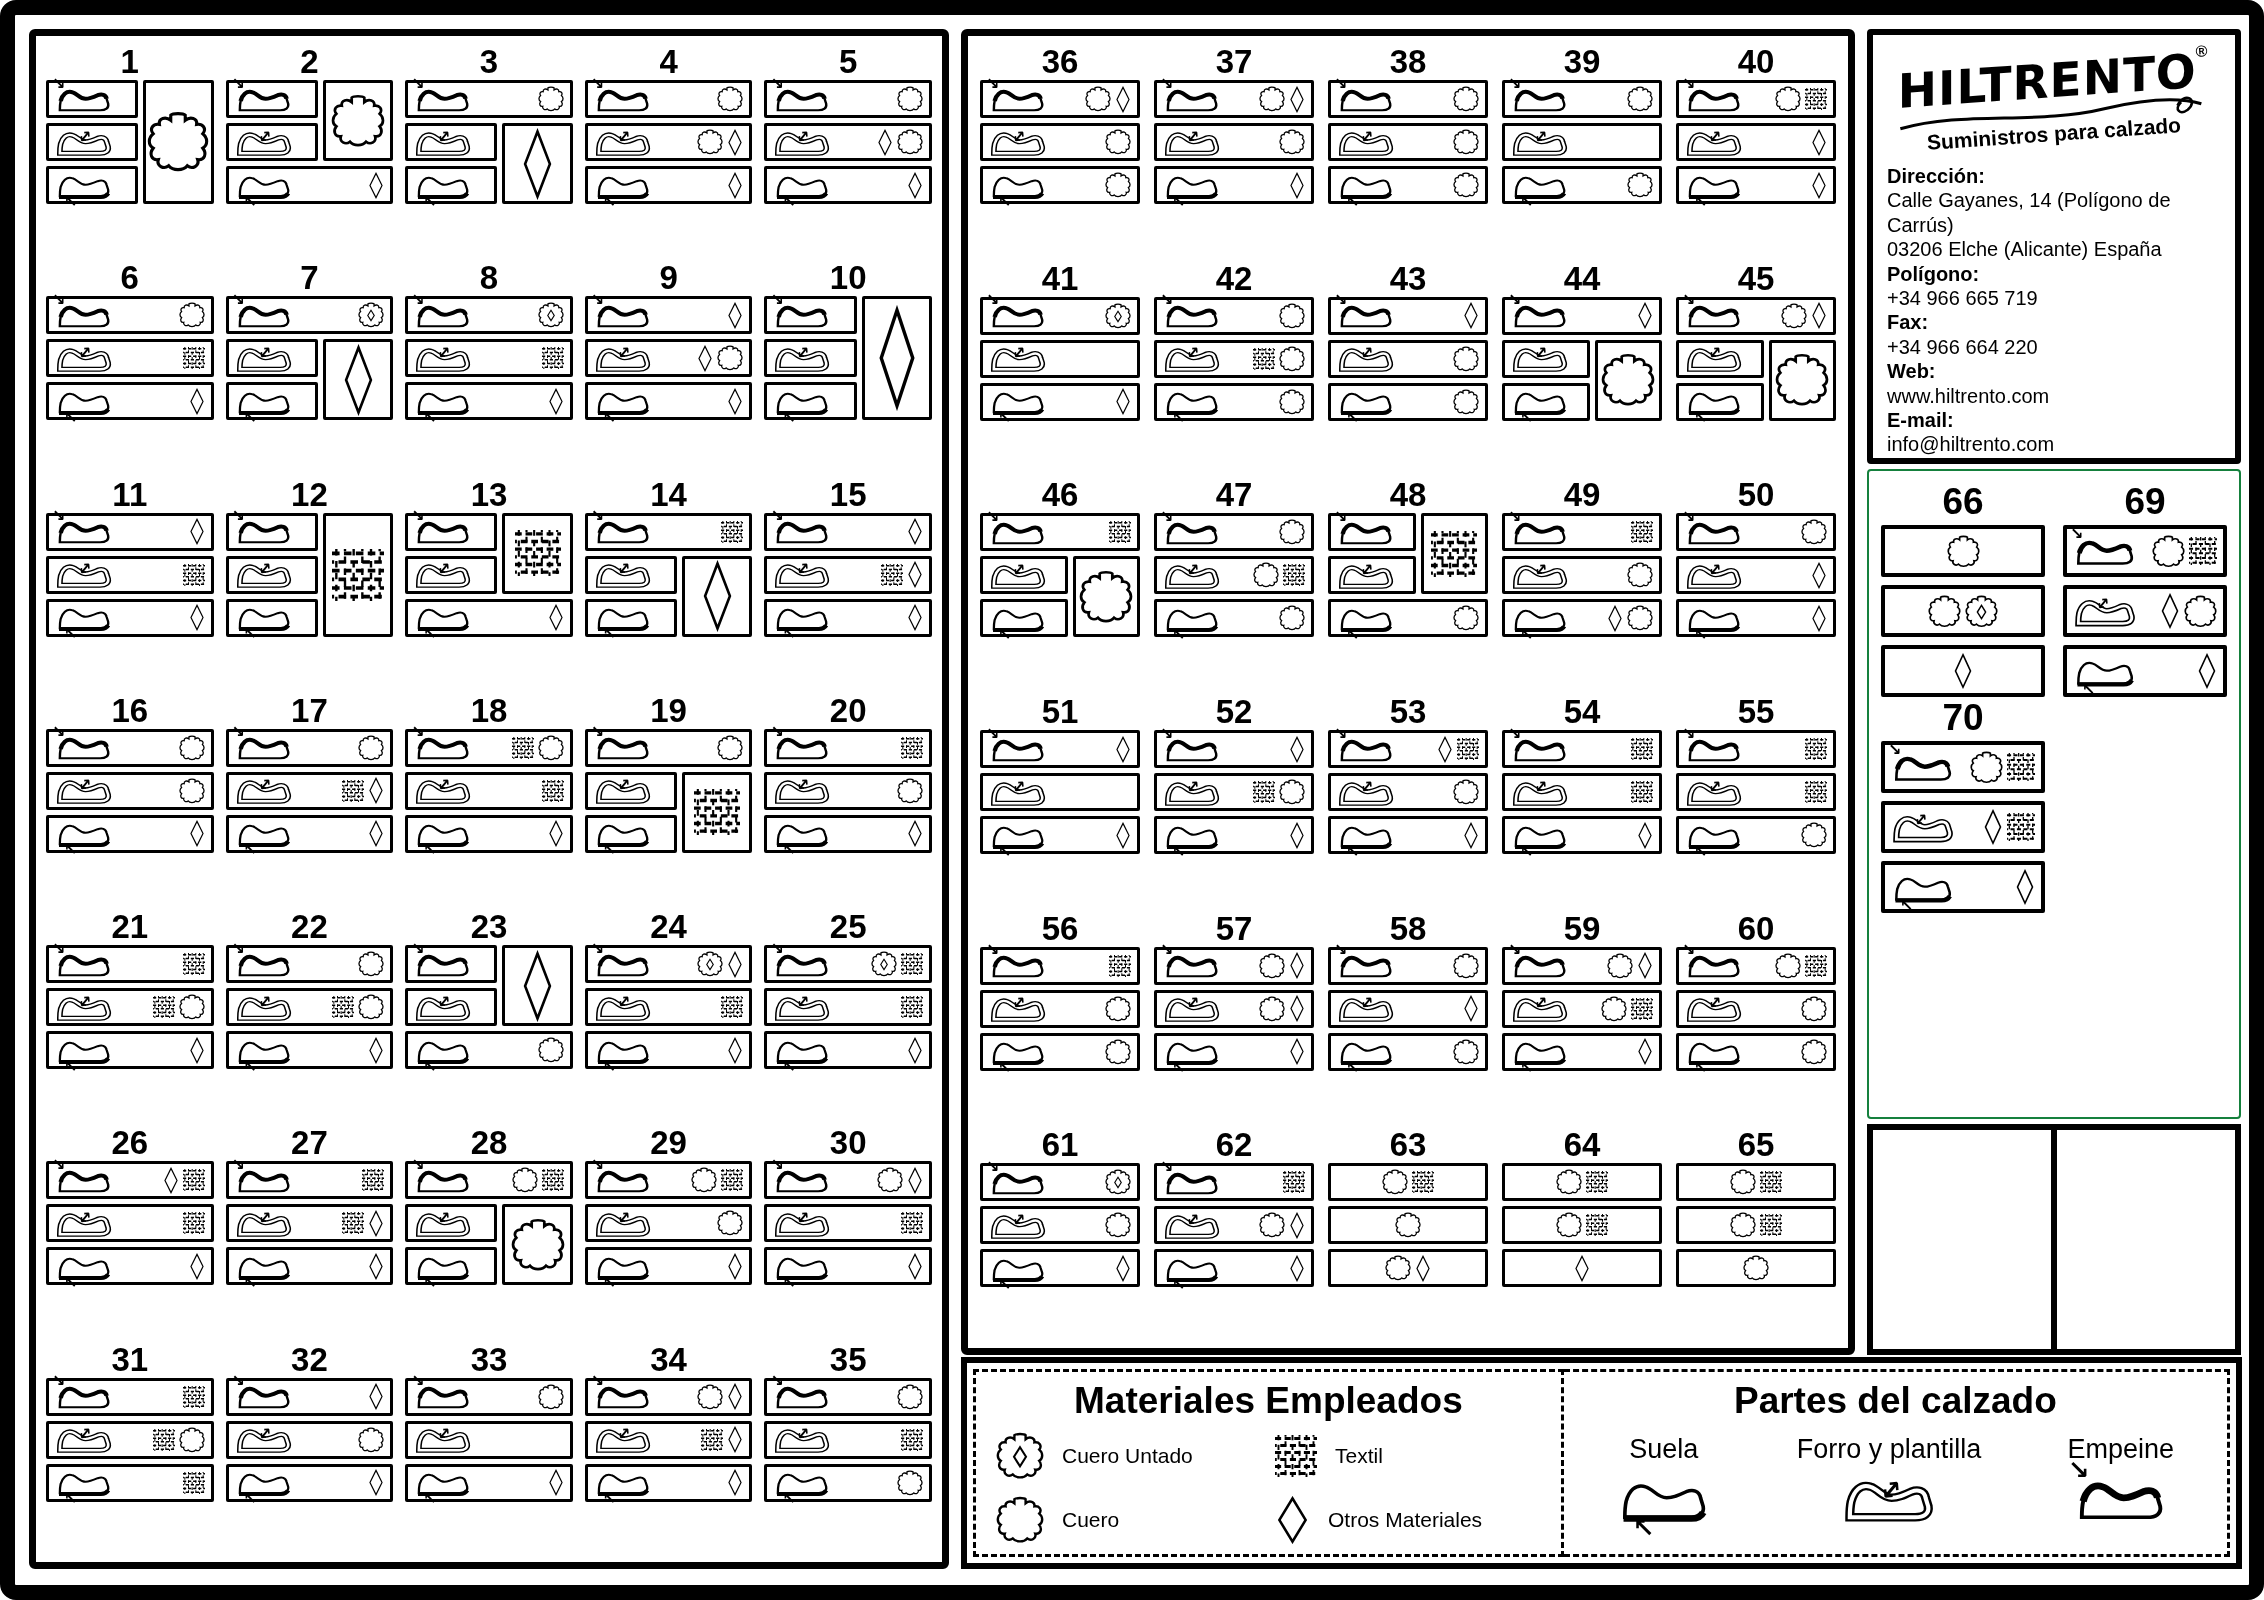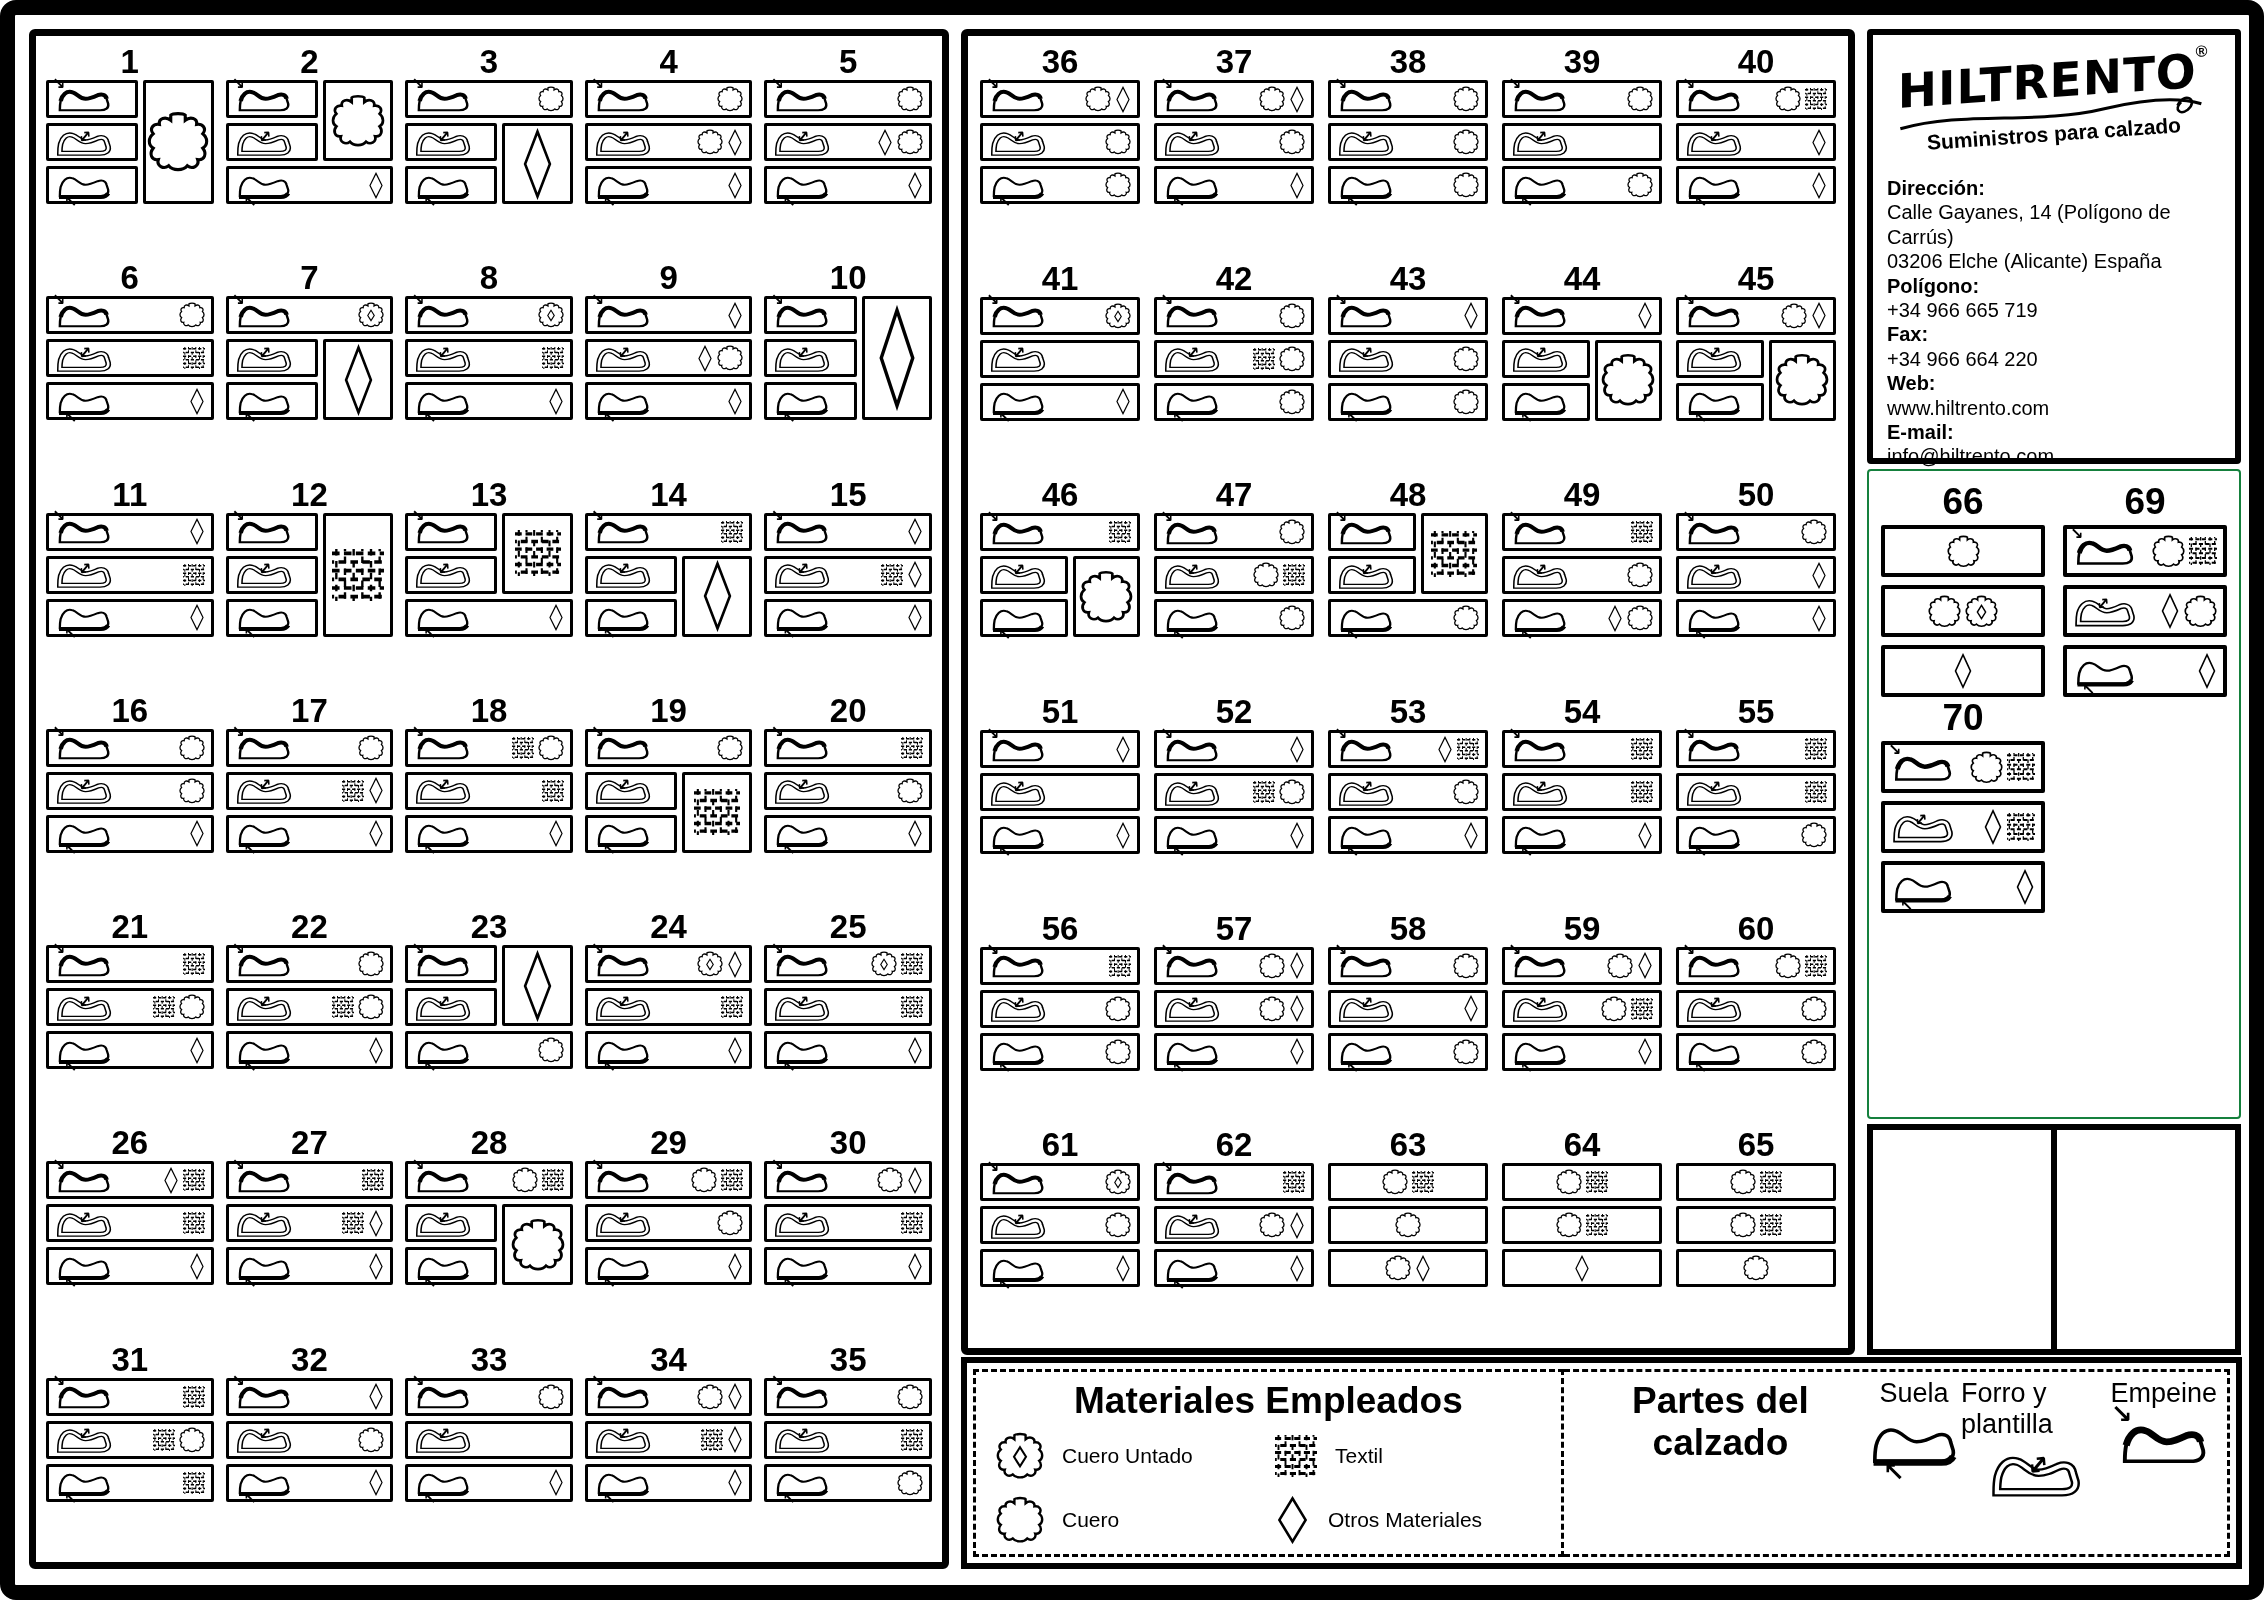--- a/index.html
+++ b/index.html
@@ -52,26 +52,26 @@
   .part.large.suela .arr{left:16px;bottom:-14px;}
   svg.mat{display:block;flex:0 0 auto;}
 
   
   .logo-wrap{text-align:center;transform:rotate(-4deg);margin-top:10px;}
   .logo-text{font-size:47px;font-weight:900;letter-spacing:1px;font-family:"DejaVu Sans",sans-serif;
              display:inline-block;transform:skewX(-4deg);}
   .logo-reg{font-size:16px;vertical-align:top;font-weight:700;}
   .swoosh{display:block;margin:-8px auto 0;width:320px;height:26px;}
   .tagline{text-align:center;font-size:21px;font-weight:700;transform:rotate(-4deg);margin-top:-4px;}
-  .co-info{margin-top:30px;font-size:20px;line-height:1.22;}
+  .co-info{margin-top:18px;font-size:20px;line-height:1.22;}
   .co-info .lbl{font-weight:700;}
 
   
   .leg-left{flex:0 0 47%;border:3px dashed #000;display:flex;flex-direction:column;padding:4px 14px;box-sizing:border-box;}
-  .leg-right{flex:1;border:3px dashed #000;border-left:none;display:flex;flex-direction:row;padding:4px 10px;box-sizing:border-box;}
+  .leg-right{flex:1;border:3px dashed #000;border-left:none;display:flex;flex-direction:column;padding:4px 10px;box-sizing:border-box;}
   .leg-title{text-align:center;font-weight:700;font-size:37px;margin:4px 0 10px;}
   .leg-mats{display:grid;grid-template-columns:1.05fr 1fr;row-gap:16px;padding:0 6px;}
   .leg-item{display:flex;align-items:center;gap:18px;font-size:21px;}
   .leg-parts{display:flex;justify-content:space-around;align-items:flex-start;padding-top:2px;}
   .leg-part{display:flex;flex-direction:column;align-items:center;gap:6px;font-size:27px;}
 </style>
 </head>
 <body>
 
 <svg width="0" height="0" style="position:absolute" aria-hidden="true">

